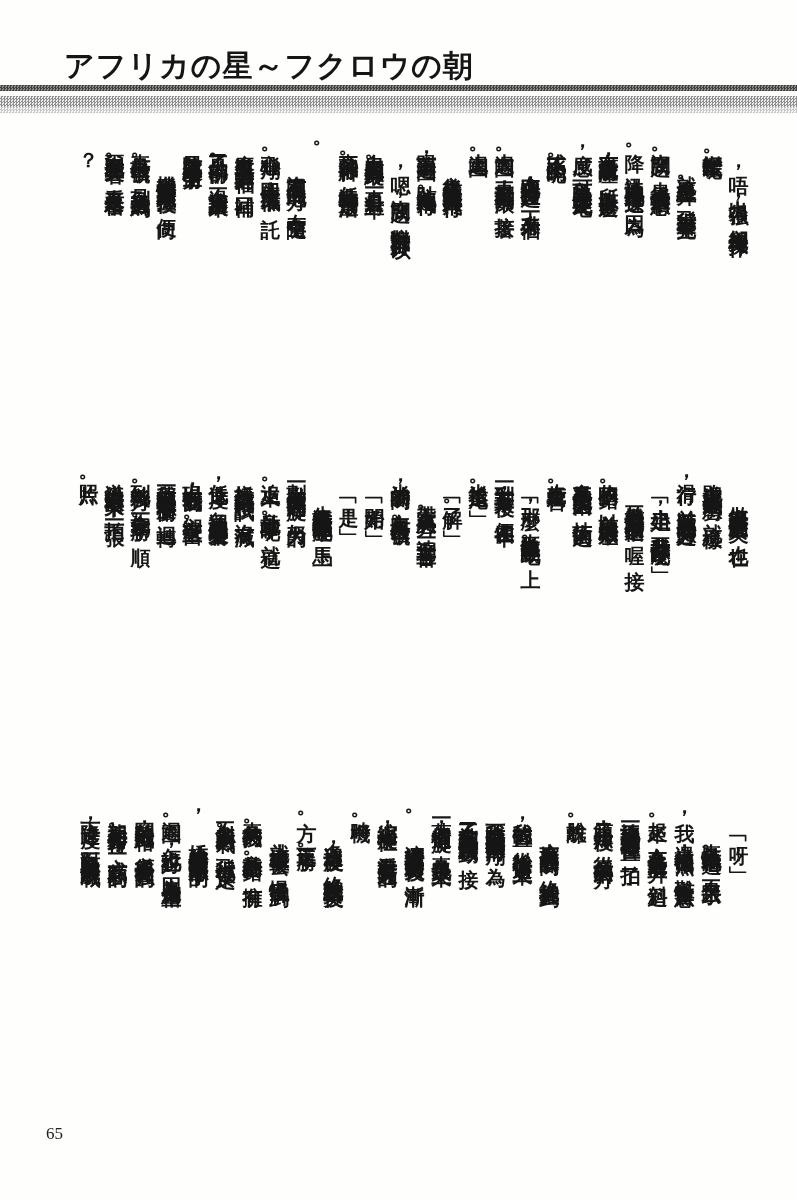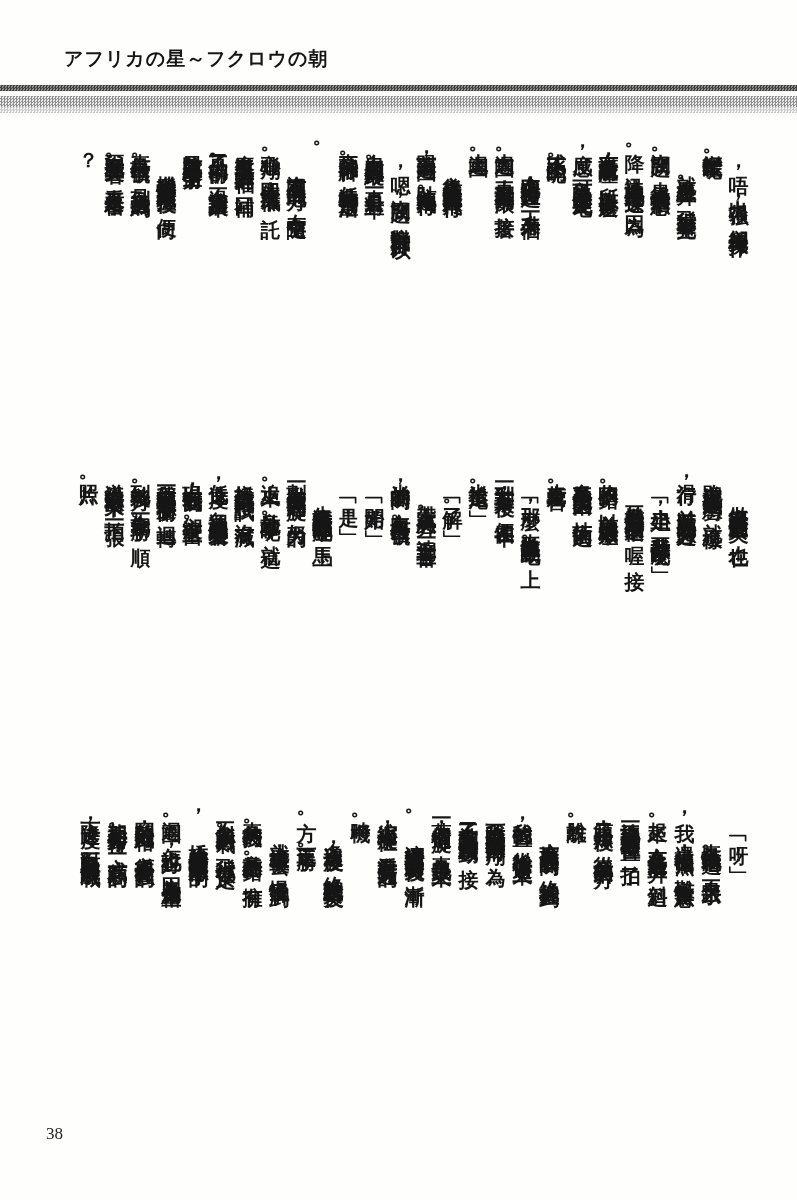--- a/index.html
+++ b/index.html
@@ -9,21 +9,21 @@
     margin:0 auto;
     background:#fefefd;
     overflow:hidden;
     font-family:"Liberation Sans",sans-serif;
     color:#1a1a1a;
   }
   
   .title{
     position:absolute;left:64px;top:46px;margin:0;
     font-family:"Liberation Serif","DejaVu Serif",serif;
-    font-size:19px;font-weight:700;letter-spacing:1px;
+    font-size:30px;font-weight:700;letter-spacing:1px;
     color:#151515;white-space:nowrap;
   }
   .rule-dark{
     position:absolute;left:0;right:0;top:85px;height:6px;
     background:repeating-conic-gradient(#3e3e3e 0% 25%,#8d8d8d 0% 50%) 0 0/3px 3px;
   }
   .band{position:absolute;left:0;right:0;top:96px;}
   .band-top{
     height:11px;
     background:repeating-conic-gradient(#8f8f8f 0% 25%,#ebebeb 0% 50%) 0 0/3px 3px;
@@ -144,15 +144,15 @@
       <div class="col">　就這樣重複下去，慢慢了解到</div>
       <div class="col">真美的技巧。意外的不錯。擁有</div>
       <div class="col">不似新人的勇氣。飛行也很安定</div>
       <div class="col">，嬌小的身軀能夠做出非常小的</div>
       <div class="col">迴圈。怎說也好，因為是偏重格</div>
       <div class="col">鬥的飛行風格，必須學會更強的</div>
       <div class="col">加速和俯衝才行。六一式頗高的</div>
       <div class="col">下降速度，對急降的一擊脫離戰</div>
     </section>
 
-  <div class="page-number">38</div>
+  <div class="page-number">65</div>
 
 </div>
 
 </body></html>

